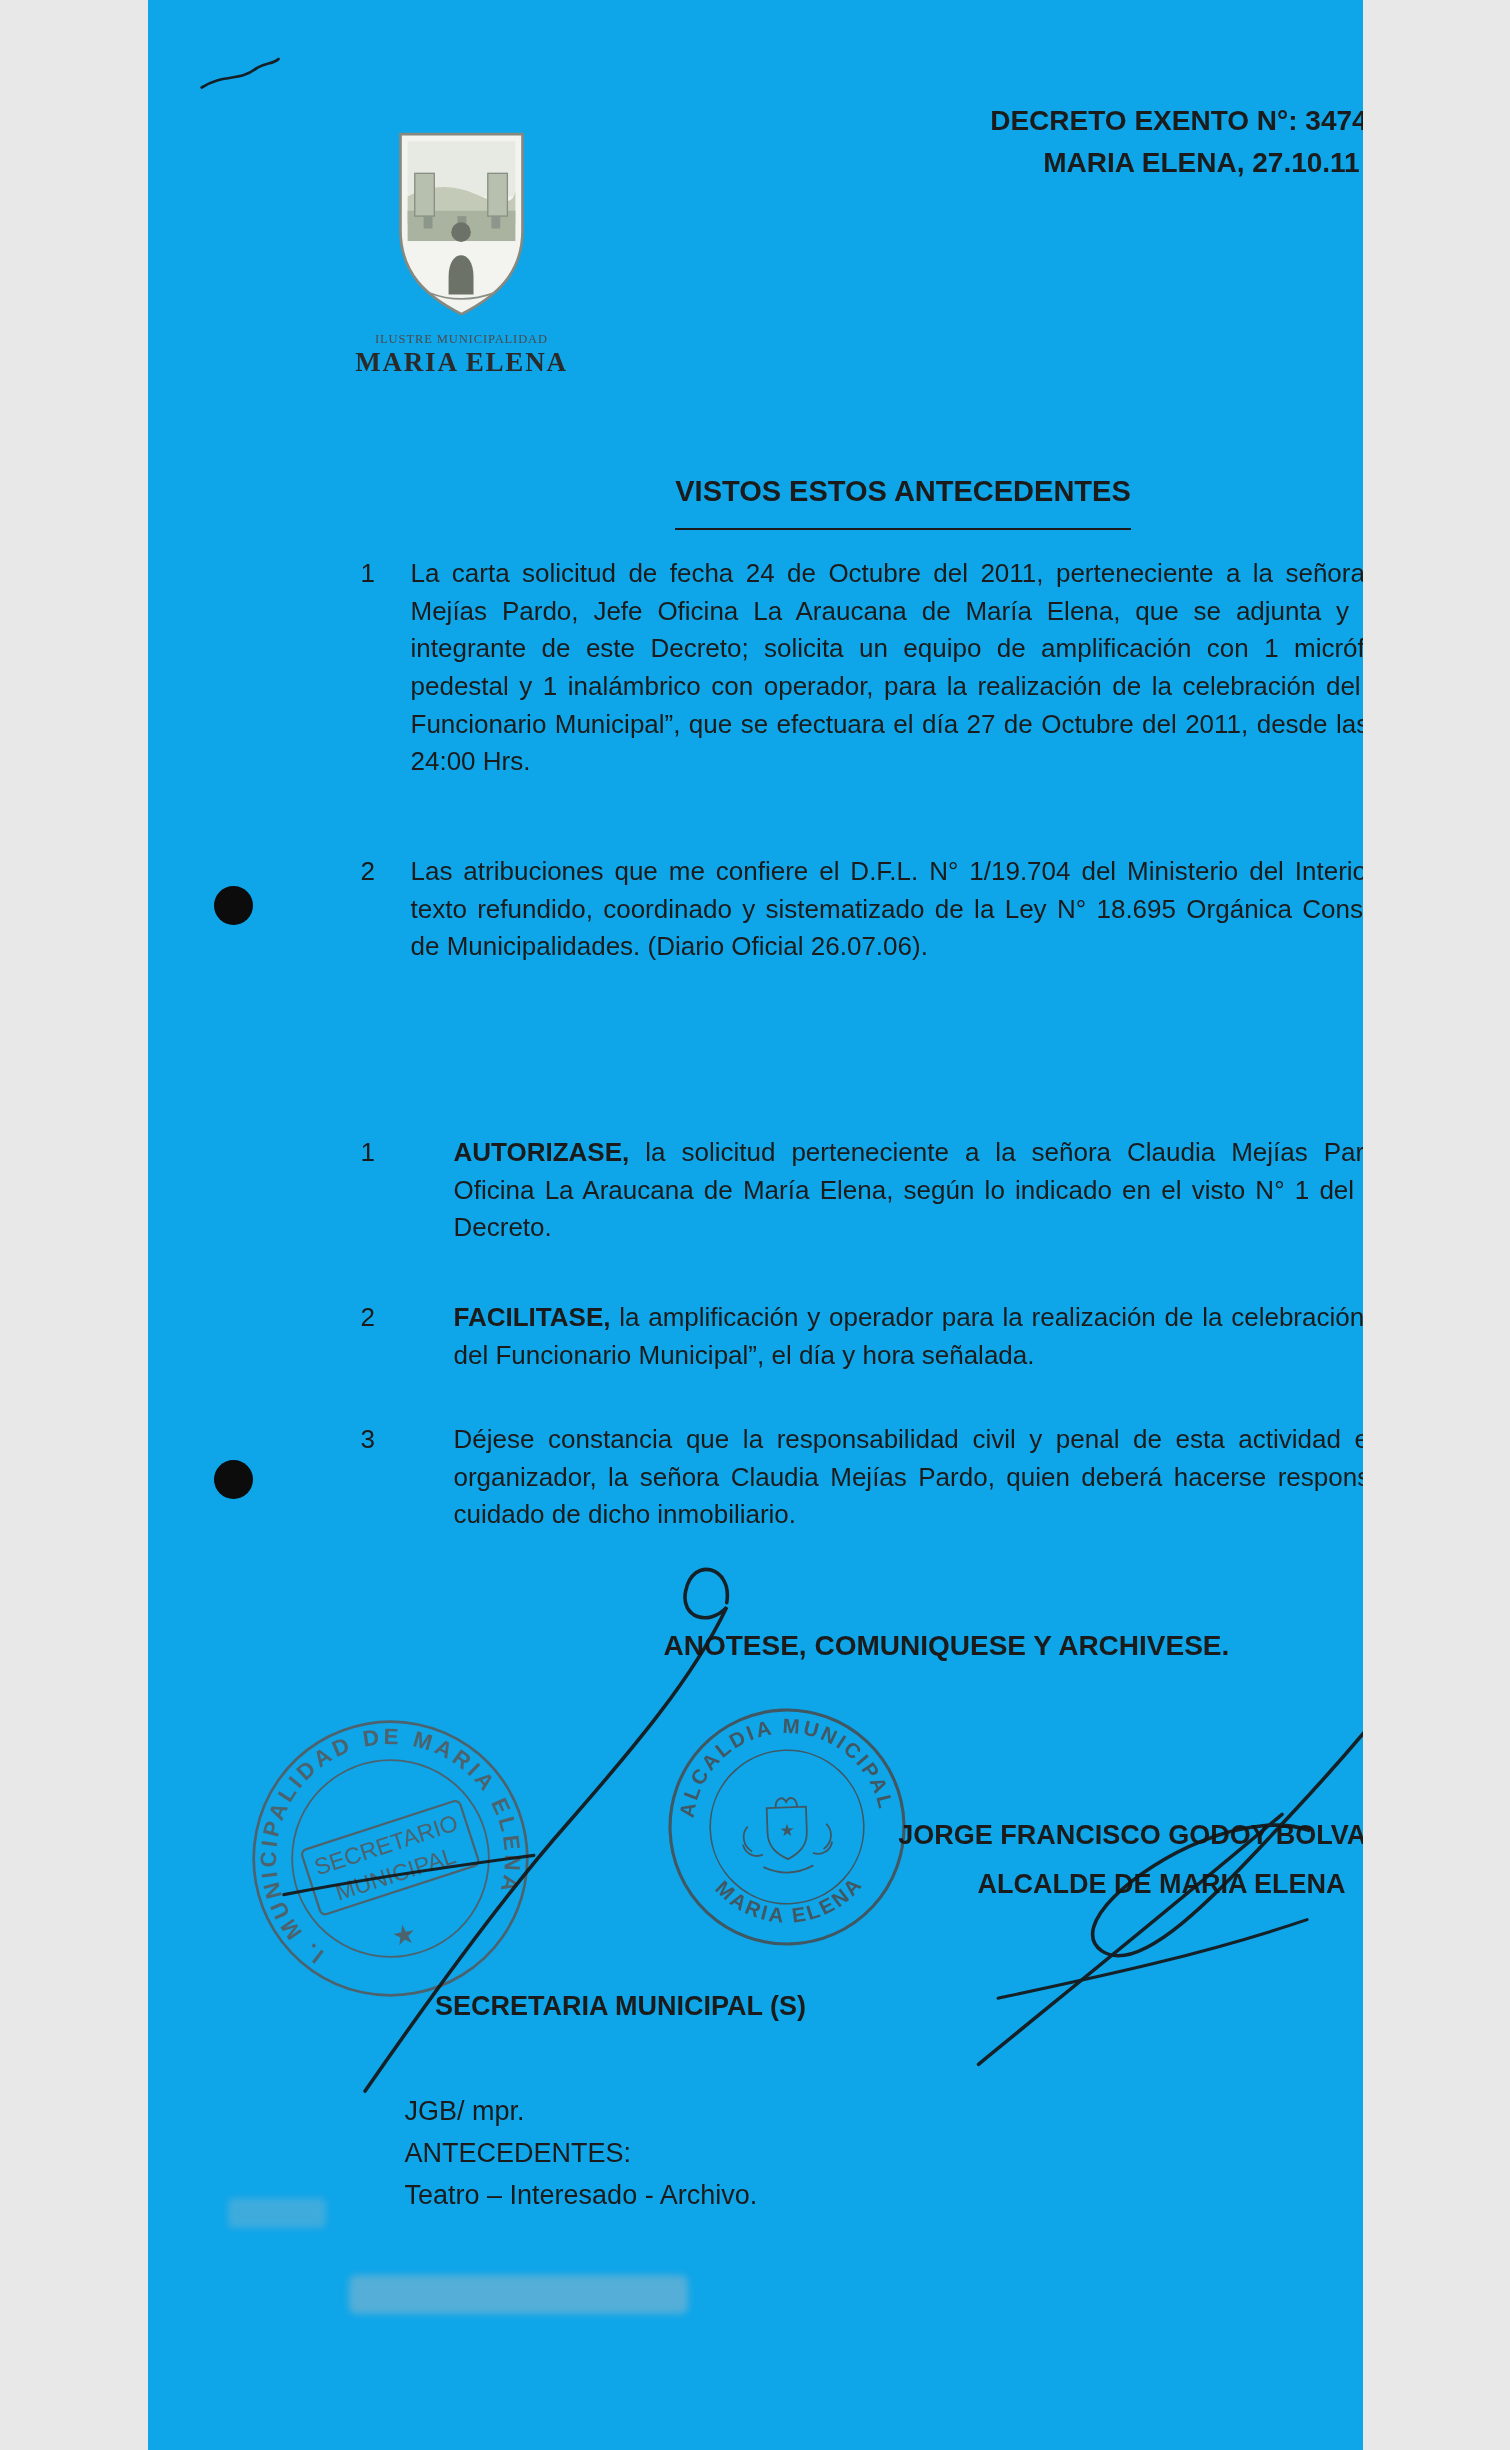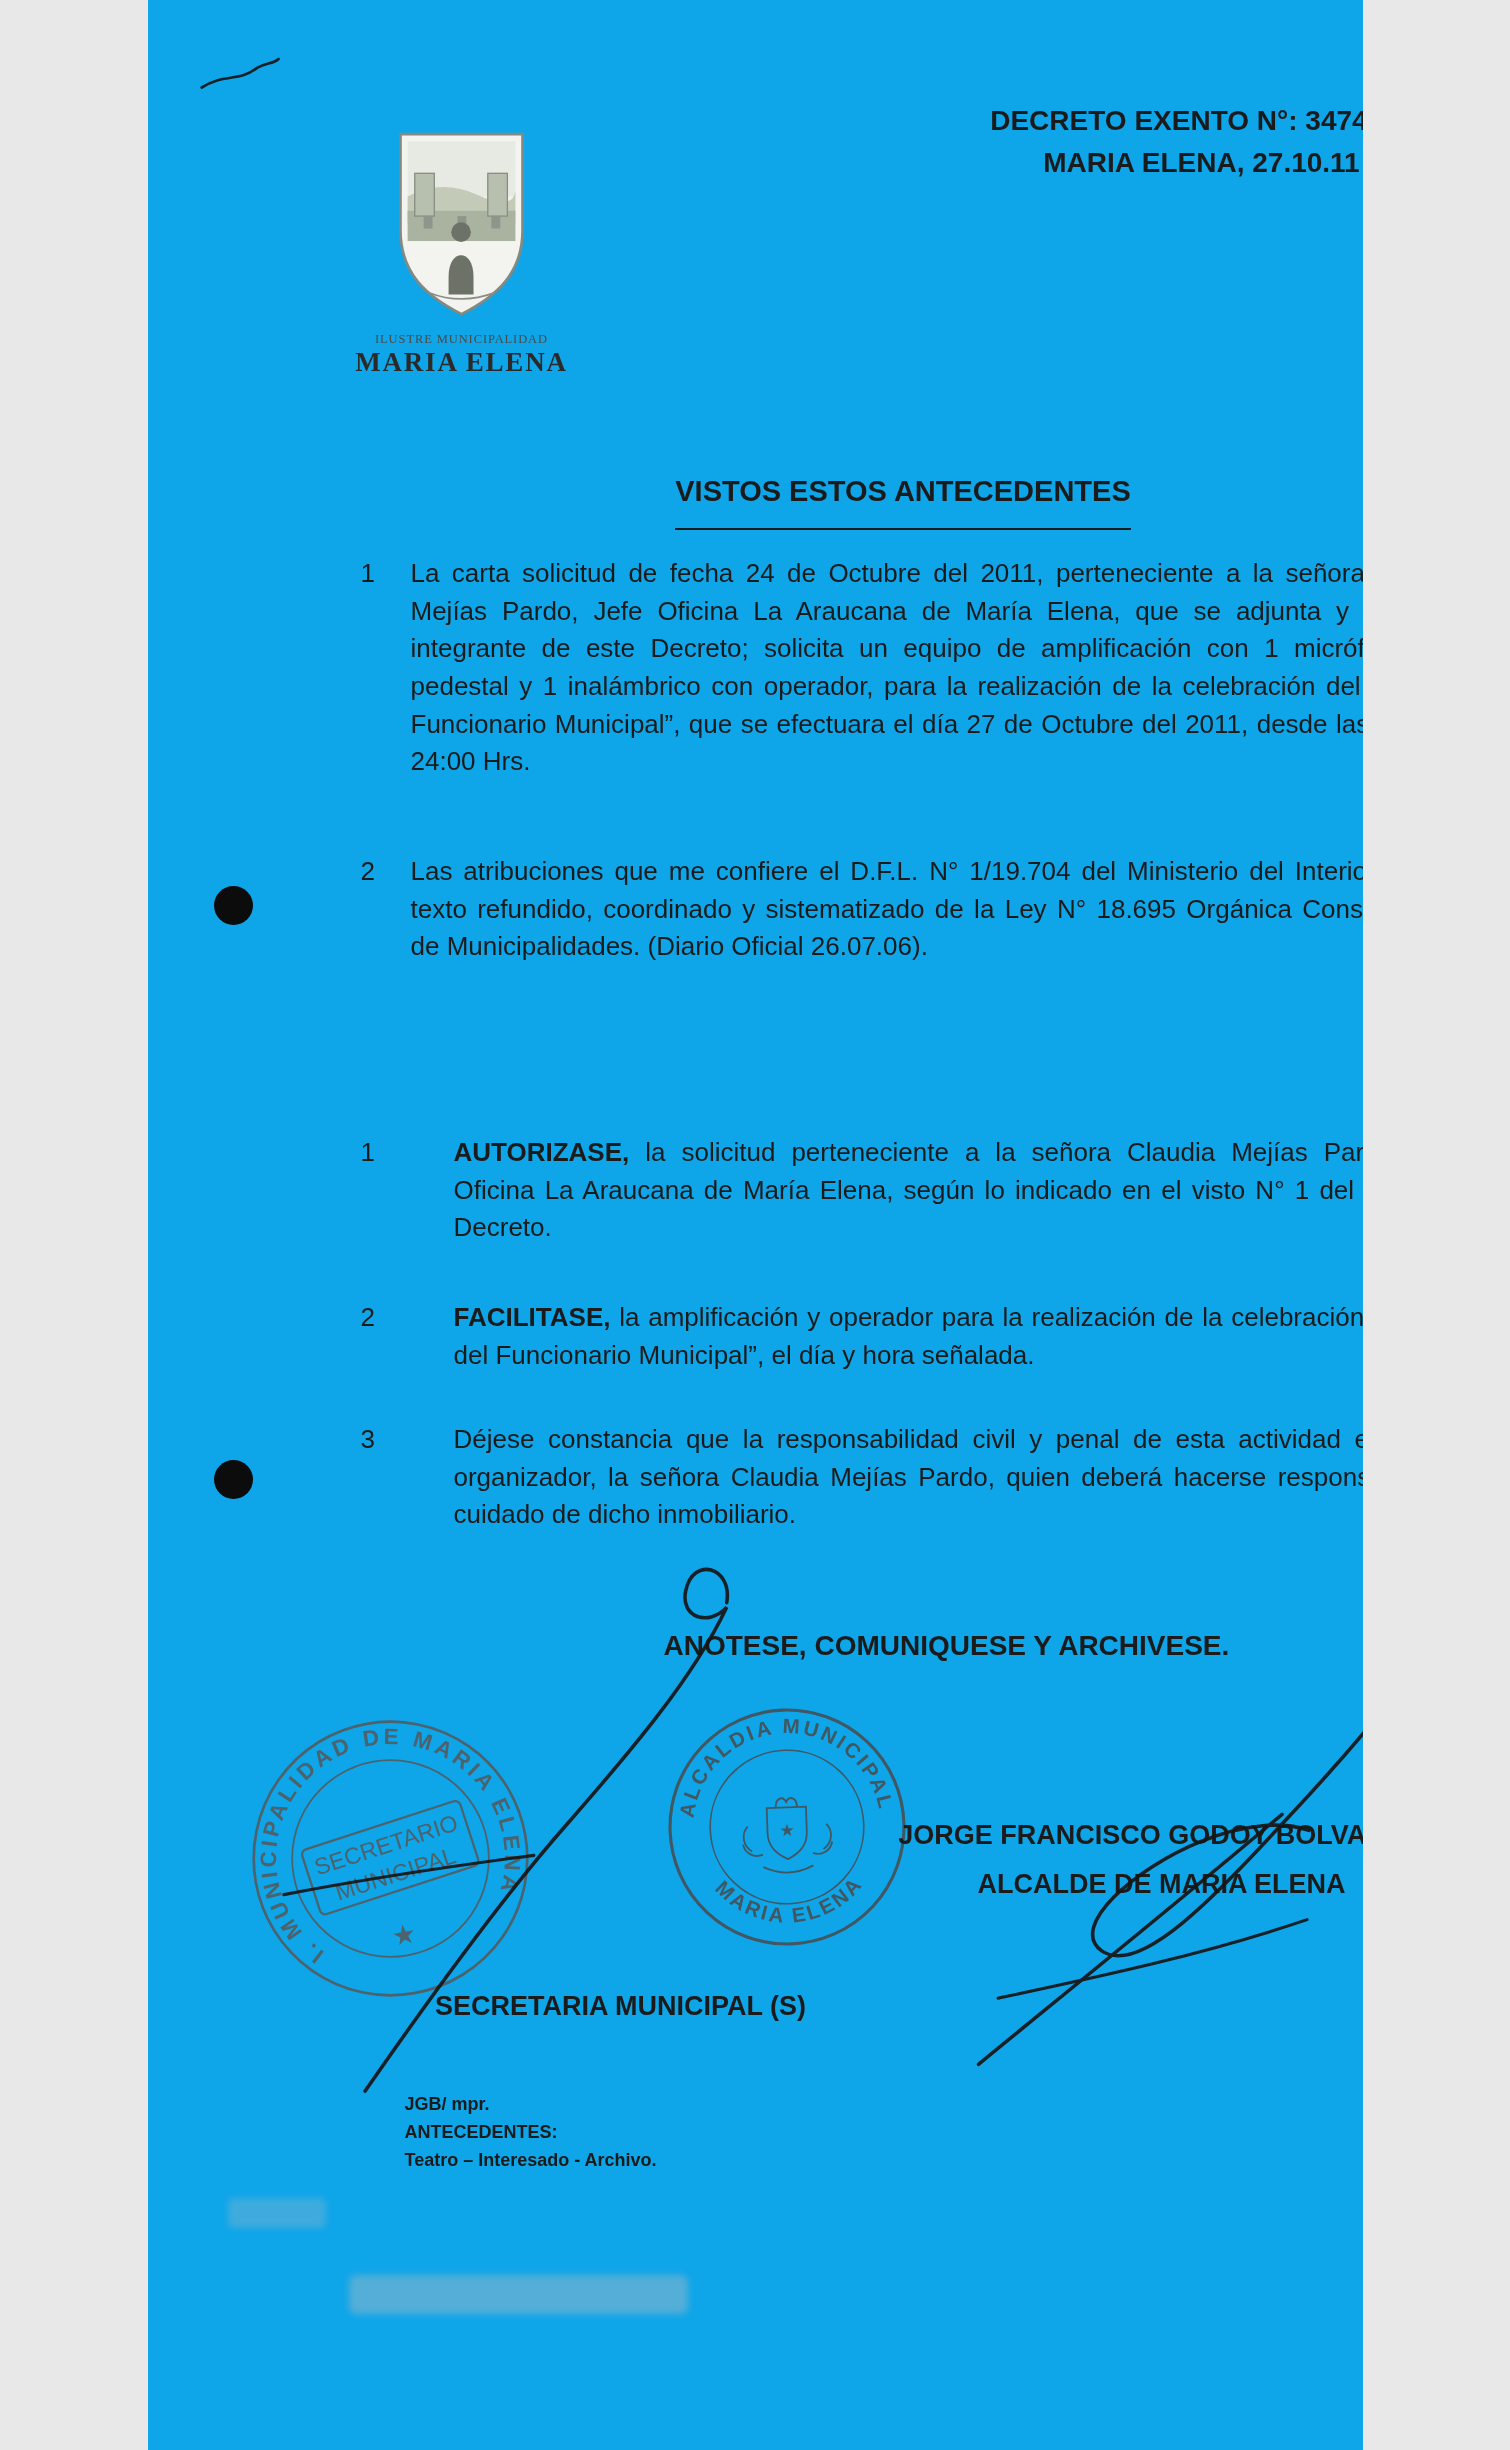--- a/index.html
+++ b/index.html
@@ -33,21 +33,21 @@
   .decreto-i3{top:1421px;}
   .lead{font-weight:bold;}
   
   .closing{position:absolute;top:1630px;left:516px;font-size:28px;font-weight:bold;}
   
   .mayor-block{position:absolute;top:1811px;left:737px;width:554px;text-align:center;
     font-weight:bold;font-size:27px;line-height:1.8;}
   .secretary-block{position:absolute;top:1984px;left:263px;width:420px;text-align:center;
     font-weight:bold;font-size:27px;line-height:1.65;}
   
-  .footer-block{position:absolute;top:2091px;left:257px;font-weight:bold;font-size:18px;line-height:1.55;}
+  .footer-block{position:absolute;top:2091px;left:257px;font-weight:normal;font-size:27px;line-height:1.55;}
   
   .stamp{position:absolute;opacity:.85;}
   .stamp-left{left:95px;top:1711px;transform:rotate(-10deg);}
   .stamp-center{left:514px;top:1702px;transform:rotate(-2deg);}
   
   .ink{position:absolute;left:0;top:0;z-index:6;pointer-events:none;}
   
   .punch{position:absolute;width:39px;height:39px;border-radius:50%;background:#0c0c0c;z-index:5;}
   .punch-1{left:66px;top:886px;}
   .punch-2{left:66px;top:1460px;}

